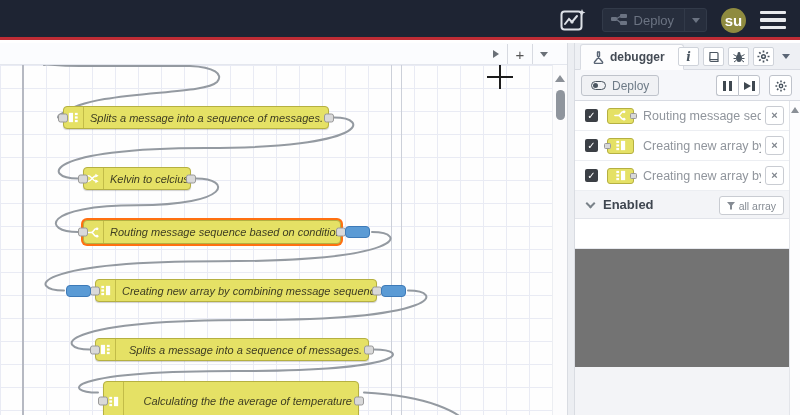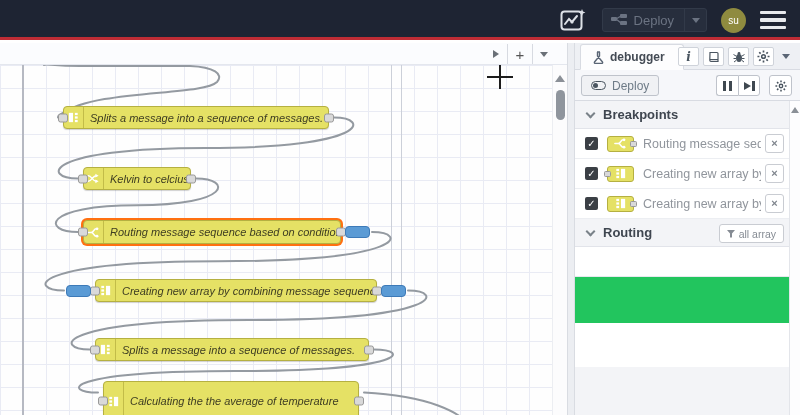--- a/index.html
+++ b/index.html
@@ -11,21 +11,21 @@
   .header { position:absolute; left:0; top:0; width:800px; height:40px;
             background:#1e2433; border-bottom:3px solid #bf2c35; }
   .h-right { position:absolute; right:8px; top:0; height:40px; display:flex; align-items:center; gap:14px; }
   .assist-btn { width:30px; height:26px; display:flex; align-items:center; justify-content:center; cursor:pointer; }
   .deploy-btn { height:24px; display:flex; align-items:center; background:#272e3d; border:1px solid #323a49;
                 border-radius:3px; padding:0 0 0 8px; color:#6b7382; font-size:13px; }
   .deploy-btn .dep-icon { margin-right:7px; display:flex; }
   .deploy-btn .dep-label { padding-right:10px; }
   .deploy-caret { border-left:1px solid #323a49; height:24px; width:22px; display:flex; align-items:center; justify-content:center; }
   .caret-down { width:0; height:0; border-left:4px solid transparent; border-right:4px solid transparent; border-top:5px solid #6b7382; }
-  .avatar { width:25px; height:25px; border-radius:50%; background:#8f8b3f; color:#fff; font-size:10px; font-weight:normal;
+  .avatar { width:25px; height:25px; border-radius:50%; background:#8f8b3f; color:#fff; font-size:15px; font-weight:bold;
             display:flex; align-items:center; justify-content:center; }
   .hamburger { width:26px; display:flex; flex-direction:column; gap:4px; cursor:pointer; padding:2px 0; margin-right:6px;}
   .hamburger span { display:block; height:3.5px; background:#e8eaee; border-radius:1px; }
 
   
   .workspace { position:absolute; left:0; top:43px; width:567px; height:372px; background:#fbfcfe; }
   .tabbar { position:absolute; left:0; top:0; width:567px; height:22px; background:#fbfcfe; border-bottom:1px solid #e4e7ee; }
   .tabbar-btns { position:absolute; right:12px; top:0; height:22px; display:flex; align-items:center; }
   .tb-btn { width:22px; height:20px; display:flex; align-items:center; justify-content:center; color:#555; font-size:14px; cursor:pointer; }
   .tb-btn.boxed { border-left:1px solid #d7dae1; border-right:1px solid #d7dae1; width:26px; }
@@ -41,40 +41,40 @@
   .bound-r2 { position:absolute; left:401px; top:0; width:1px; height:350px; background:#ccd0d9; }
 
   .wires { position:absolute; left:0; top:0; }
   .wires path { fill:none; stroke:#949aa1; stroke-width:2; stroke-linecap:round; }
 
   .node { position:absolute; background:#e5e165; border:1px solid #b5b041; border-radius:4px;
           display:flex; align-items:center; box-shadow:0 1px 1px rgba(0,0,0,0.18); }
   .node.selected { box-shadow:0 0 0 2px #ff7011; }
   .nicon { width:20px; height:100%; display:flex; align-items:center; justify-content:center;
            border-right:1px solid rgba(130,120,20,0.35); flex:none; }
-  .nlabel { flex:1; text-align:left; font-style:italic; font-size:11px; color:#3e3d22; white-space:nowrap;
+  .nlabel { flex:1; text-align:right; font-style:italic; font-size:11px; color:#3e3d22; white-space:nowrap;
             overflow:hidden; padding:0 6px; }
   .port { position:absolute; width:10px; height:9px; background:#d9d9d9; border:1px solid #999;
           border-radius:2.5px; top:50%; transform:translateY(-50%); }
   .port.in { left:-6px; } .port.out { right:-6px; }
   .bp-tag { position:absolute; width:25px; height:12px; background:#5b9bd5; border:1px solid #3d7ab8;
             border-radius:4px; top:50%; transform:translateY(-50%); }
   .bp-tag.in { left:-30px; } .bp-tag.out { right:-30px; }
 
   .crosshair-v { position:absolute; width:2px; height:24px; background:#1c1c1c; }
   .crosshair-h { position:absolute; width:26px; height:2px; background:#1c1c1c; }
 
   .canvas-scroll { position:absolute; right:0; top:22px; width:15px; height:350px; background:#fcfcfd; border-left:1px solid #eceef2; }
   .scroll-up { width:0; height:0; border-left:5px solid transparent; border-right:5px solid transparent;
                border-bottom:7px solid #8b9097; margin:10px auto 8px auto; }
   .scroll-thumb { width:9px; height:30px; border-radius:5px; background:#8f959d; margin:0 auto; }
 
   
   .sep { position:absolute; left:567px; top:43px; width:8px; height:372px; background:#eceef2; border-left:1px solid #d9dce2; border-right:1px solid #d9dce2; }
-  .sidebar { position:absolute; left:575px; top:43px; width:225px; height:280px; background:#22c55e; }
+  .sidebar { position:absolute; left:575px; top:43px; width:225px; height:372px; background:#737373; }
   .sb-tabbar { position:absolute; left:0; top:0; width:225px; height:27px; background:#eef0f4; border-bottom:1px solid #d8dbe2; display:flex; align-items:flex-end; }
   .sb-tab { height:26px; margin:0 0 -1px 5px; background:#fdfdfe; border:1px solid #d8dbe2; border-bottom:1px solid #fdfdfe;
             border-radius:3px 3px 0 0; display:flex; align-items:center; gap:6px; padding:0 12px; width:104px; }
   .sb-tab .tab-label { font-size:12px; font-weight:bold; color:#444b55; }
   .sb-tabbar-btns { position:absolute; right:6px; top:4px; display:flex; align-items:center; gap:4px; }
   .sq-btn { width:21px; height:19px; background:#fff; border:1px solid #cfd3da; border-radius:2px;
             display:flex; align-items:center; justify-content:center; color:#4a5560; cursor:pointer; }
   .info-glyph { font-family:"DejaVu Serif",serif; font-weight:bold; font-style:italic; font-size:12px; }
   .dd-btn { width:16px; height:19px; display:flex; align-items:center; justify-content:center; cursor:pointer; }
 
@@ -343,24 +343,20 @@
         <svg width="12" height="12" viewBox="0 0 14 14">
           <circle cx="7" cy="7" r="2" fill="none" stroke="#4a5560" stroke-width="1.6"></circle>
           <g stroke="#4a5560" stroke-width="1.8">
             <path d="M7,0.5 V2.6 M7,11.4 V13.5 M0.5,7 H2.6 M11.4,7 H13.5 M2.4,2.4 L3.9,3.9 M10.1,10.1 L11.6,11.6 M11.6,2.4 L10.1,3.9 M3.9,10.1 L2.4,11.6"></path>
           </g>
         </svg>
       </div>
     </div>
 
     <div class="sb-body">
-      <div class="section-hdr">
-        <i class="chev"></i>
-        <span class="s-label">Breakpoints</span>
-      </div>
       <div id="bp-rows">
           <div class="bp-row">
             <span class="cbx">✓</span>
     <span class="mini-node">
               <svg width="13" height="13" viewBox="0 0 14 14">
     <path d="M1,7 H4.5 M4.5,7 C7.5,7 7,3 10,3 M4.5,7 C7.5,7 7,11 10,11" fill="none" stroke="#fff" stroke-width="1.7" stroke-linecap="round"></path>
     <circle cx="10.8" cy="3" r="1.5" fill="#fff"></circle>
                 <circle cx="10.8" cy="11" r="1.5" fill="#fff"></circle>
               </svg>
               <i class="mini-port right"></i>
@@ -392,21 +388,21 @@
     <rect x="7.5" y="2" width="4.5" height="10" fill="#fff"></rect>
               </svg>
               <i class="mini-port right"></i>
             </span>
     <span class="bp-label">Creating new array by combining message sequence</span>
     <span class="x-btn">×</span>
           </div>
         </div>
       <div class="section-hdr">
         <i class="chev"></i>
-        <span class="s-label">Routing</span>
+        <span class="s-label">Enabled</span>
         <div class="filter-btn">
           <svg width="8" height="8" viewBox="0 0 8 8">
             <path d="M0,0 H8 L5,3.5 V7.5 L3,7.5 V3.5 Z" fill="#858b93"></path>
           </svg>
           <span>all array</span>
         </div>
       </div>
       <div class="msg-empty"></div>
       <div class="msg-rest"></div>
     </div>

